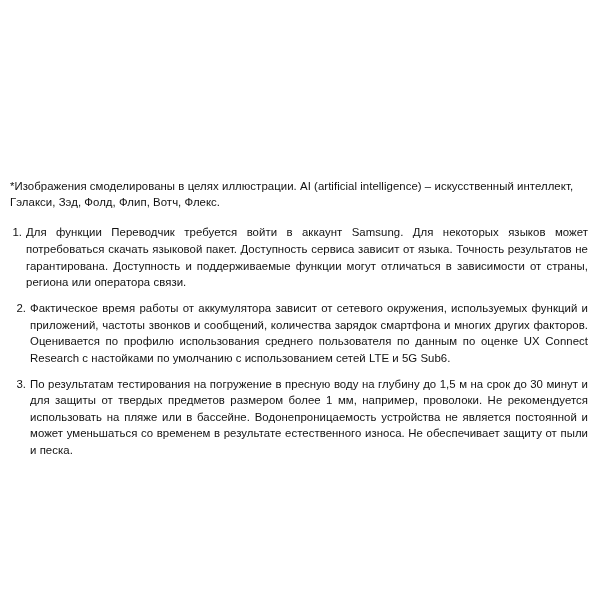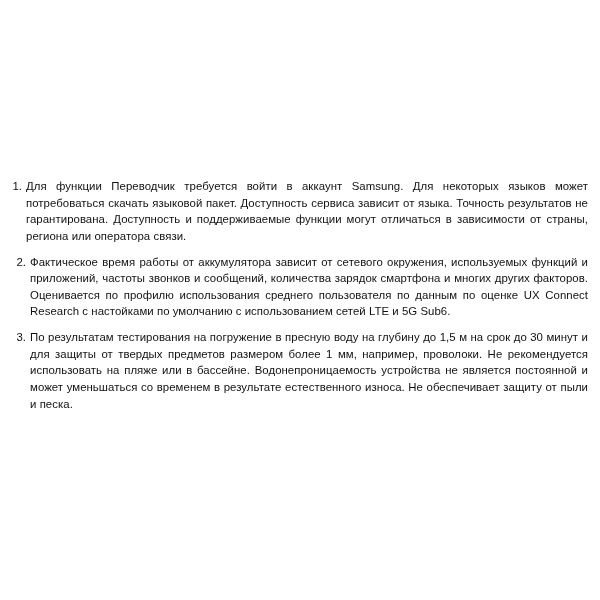--- a/index.html
+++ b/index.html
@@ -69,20 +69,21 @@
   ol.notes li:last-child {
     margin-bottom: 0;
   }
 </style>
 </head>
 <body>
 
 <div class="page">
   <div class="content">
 
+    <p class="footnote-intro">*Изображения смоделированы в целях иллюстрации. AI (artificial intelligence) – искусственный интеллект, Гэлакси, Зэд, Фолд, Флип, Вотч, Флекс.</p>
 
     <ol class="notes">
 
       <li class="tight">
         <span class="marker">1.</span>
         <span>Для функции Переводчик требуется войти в аккаунт Samsung. Для некоторых языков может потребоваться скачать языковой пакет. Доступность сервиса зависит от языка. Точность результатов не гарантирована. Доступность и поддерживаемые функции могут отличаться в зависимости от страны, региона или оператора связи.</span>
       </li>
 
       <li>
         <span class="marker">2.</span>

